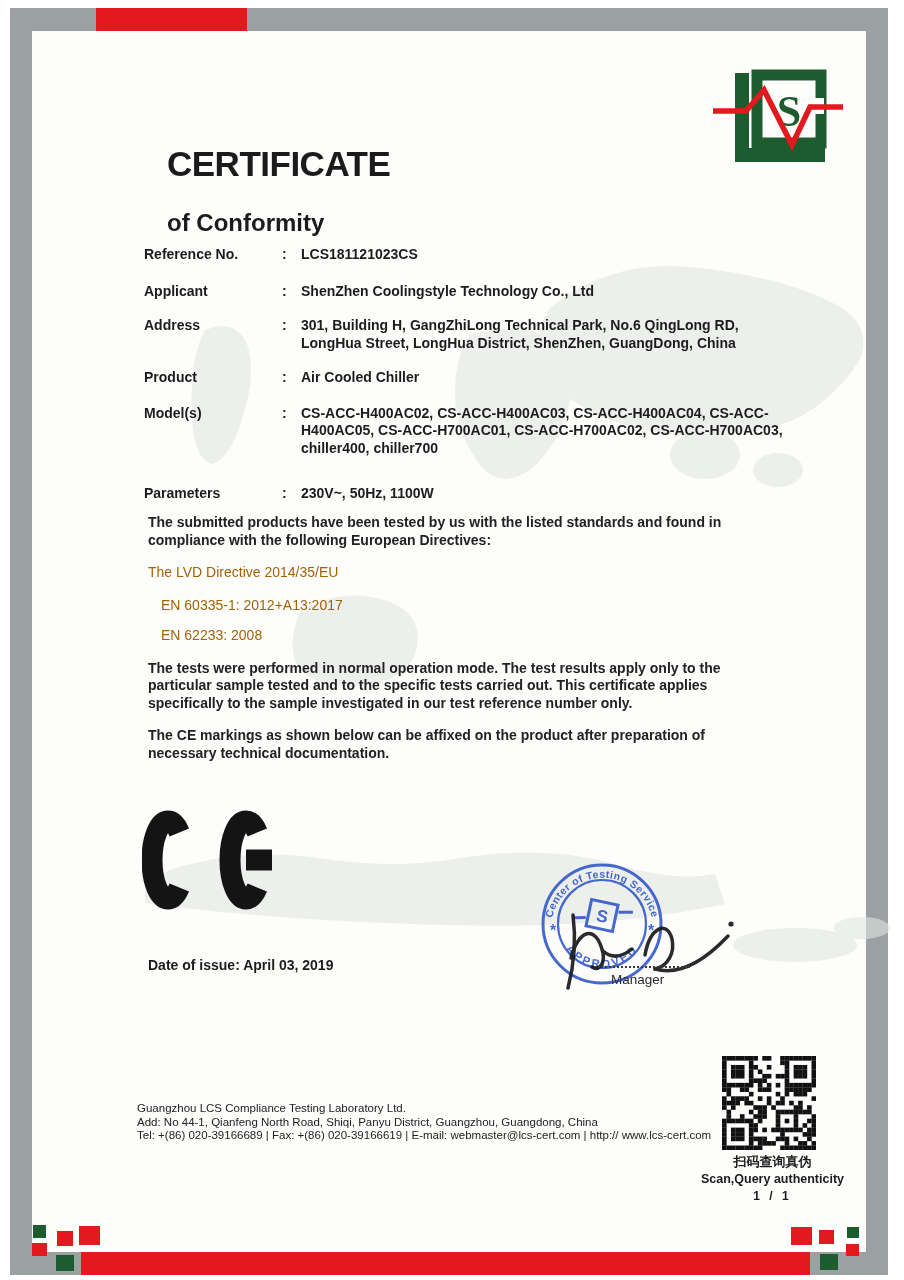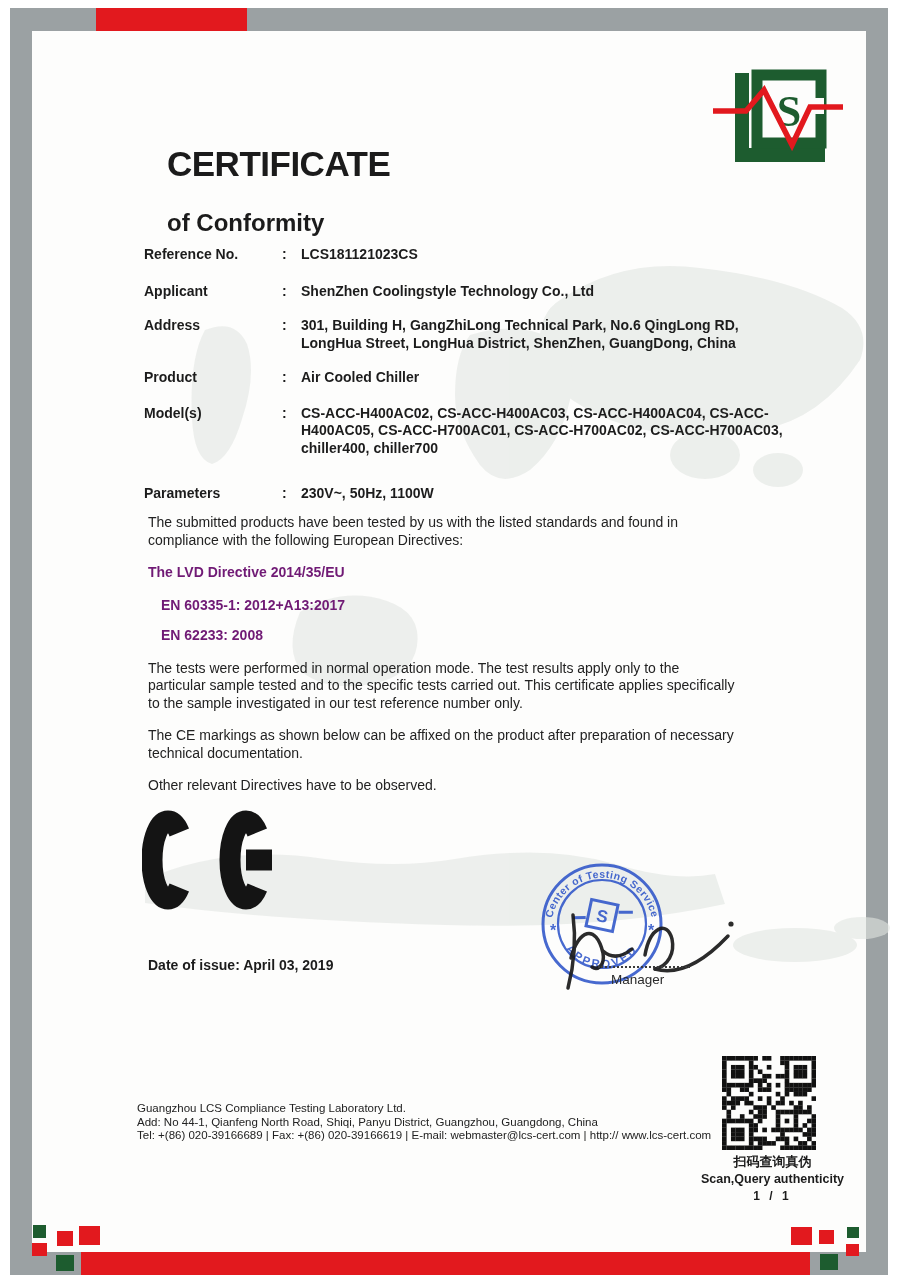--- a/index.html
+++ b/index.html
@@ -27,22 +27,22 @@
   #subtitle{left:167px;top:198px;font-size:24px;font-weight:bold;line-height:1;color:#1b1b1b;margin-top:13px;}
   
   #fields{left:144px;top:246px;width:650px;}
   .field-row{display:flex;font-size:14px;font-weight:bold;line-height:17.5px;color:#1c1c1c;}
   .f-label{width:138px;flex:none;}
   .f-colon{width:19px;flex:none;}
   .f-value{width:484px;}
   .mb19{margin-bottom:19px}.mb17{margin-bottom:17px}.mb18{margin-bottom:18px}.mb28{margin-bottom:28px}
   
   #body-text{left:148px;top:514px;width:588px;font-size:14px;line-height:17.5px;color:#222;}
-  .bpara{margin:0 0 15px 0;}
-  .bbold{font-weight:bold;color:#701a75;}
+  .bpara{margin:0 0 15px 0;font-weight:bold;}
+  .bbold{font-weight:normal;color:#a16207;}
   .bstd{margin:13px;}
   
   #ce-mark{left:142px;top:810px;}
   #date-issue{left:148px;top:957px;font-size:14px;font-weight:bold;color:#1c1c1c;}
   
   #stamp{left:538px;top:860px;opacity:.88;}
   #signature{left:548px;top:893px;}
   #sig-dotline{left:598px;top:966px;width:92px;border-bottom:2px dotted #3a3a3a;height:0;}
   #manager{left:611px;top:972px;font-size:13.5px;color:#2a2a2a;}
   
@@ -136,21 +136,20 @@
 
 <div class="abs" id="body-text">
   <p class="bpara">The submitted products have been tested by us with the listed standards and found in compliance with the following European Directives:</p>
   <p class="bpara bbold">The LVD Directive 2014/35/EU</p>
   <div class="bpara bbold">
     <p class="bstd">EN 60335-1: 2012+A13:2017</p>
     <p class="bstd">EN 62233: 2008</p>
   </div>
   <p class="bpara">The tests were performed in normal operation mode. The test results apply only to the particular sample tested and to the specific tests carried out. This certificate applies specifically to the sample investigated in our test reference number only.</p>
   <p class="bpara">The CE markings as shown below can be affixed on the product after preparation of necessary technical documentation.</p>
-  <p class="bpara">Other relevant Directives have to be observed.</p>
 </div>
 
 <svg class="abs" id="ce-mark" width="130" height="100" viewBox="0 0 130 100">
   <g stroke="#141414" stroke-width="21" fill="none" stroke-linecap="butt">
     <path d="M 37.3,22.4 A 16,39 0 1 0 37.3,77.6"></path>
     <path d="M 115.3,22.4 A 16,39 0 1 0 115.3,77.6"></path>
     <path d="M 104,50 L 130,50"></path>
   </g>
 </svg>
 

